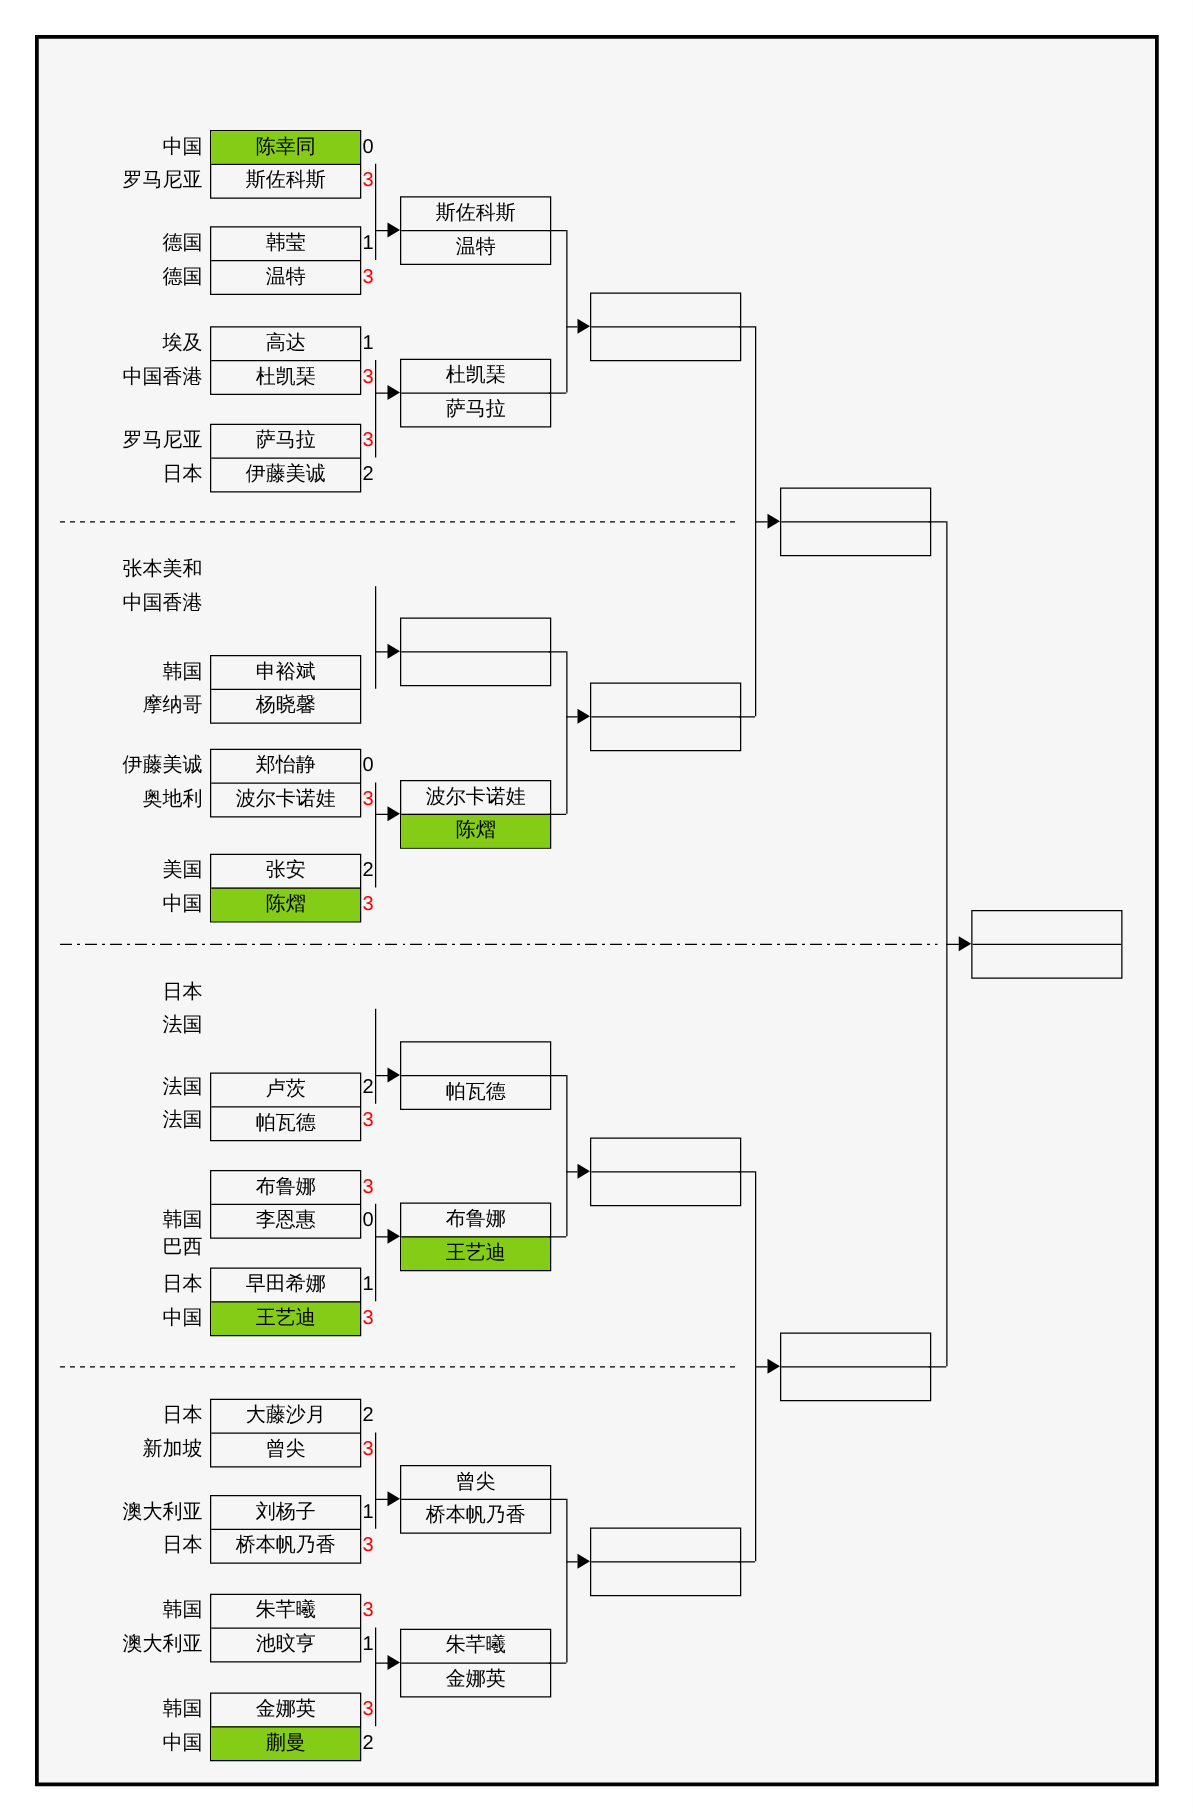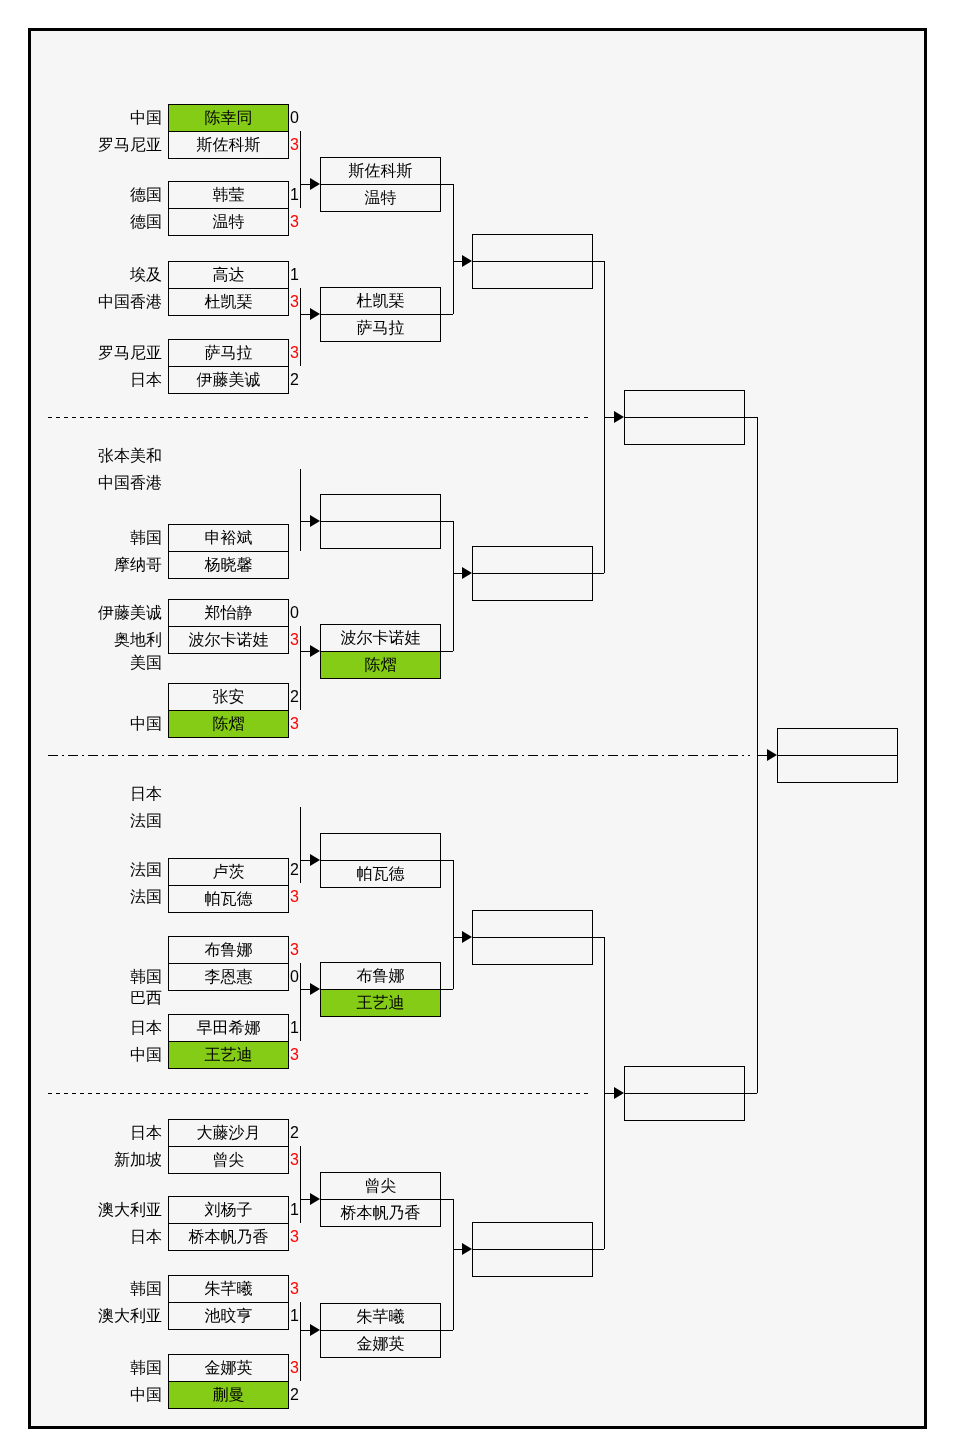--- a/index.html
+++ b/index.html
@@ -84,21 +84,21 @@
 
   <div class="country" style="top:599px">伊藤美诚</div>
   <div class="country" style="top:626px">奥地利</div>
   <div class="box" style="left:168px;top:599px">
     <div class="c">郑怡静</div>
     <div class="c b">波尔卡诺娃</div>
   </div>
   <div class="score" style="top:599px">0</div>
   <div class="score w" style="top:626px">3</div>
 
-  <div class="country" style="top:649px">美国</div>
+  <div class="country" style="top:683px">美国</div>
   <div class="country" style="top:710px">中国</div>
   <div class="box" style="left:168px;top:683px">
     <div class="c">张安</div>
     <div class="c b hl">陈熠</div>
   </div>
   <div class="score" style="top:683px">2</div>
   <div class="score w" style="top:710px">3</div>
 
   <div class="country" style="top:780px">日本</div>
   <div class="country" style="top:807px">法国</div>

